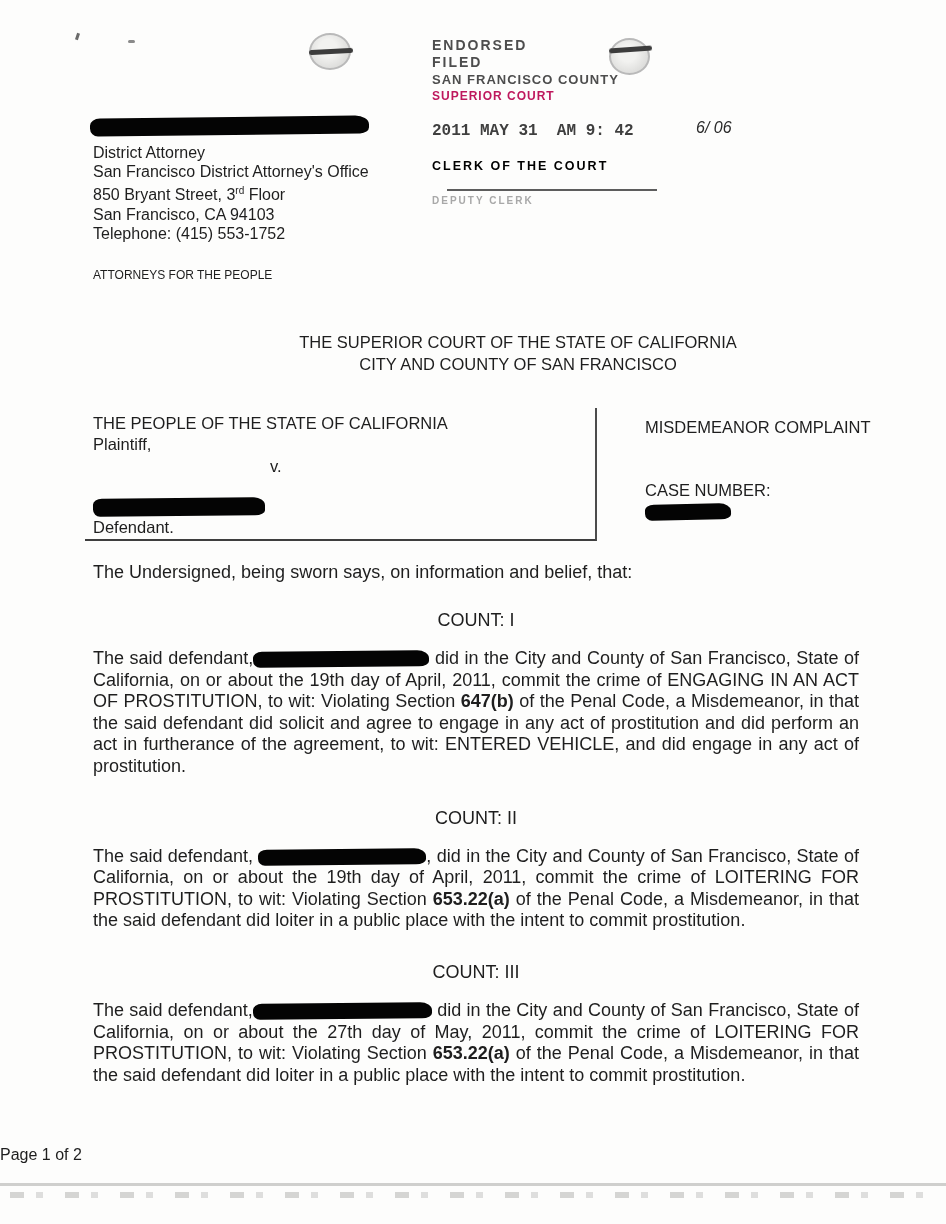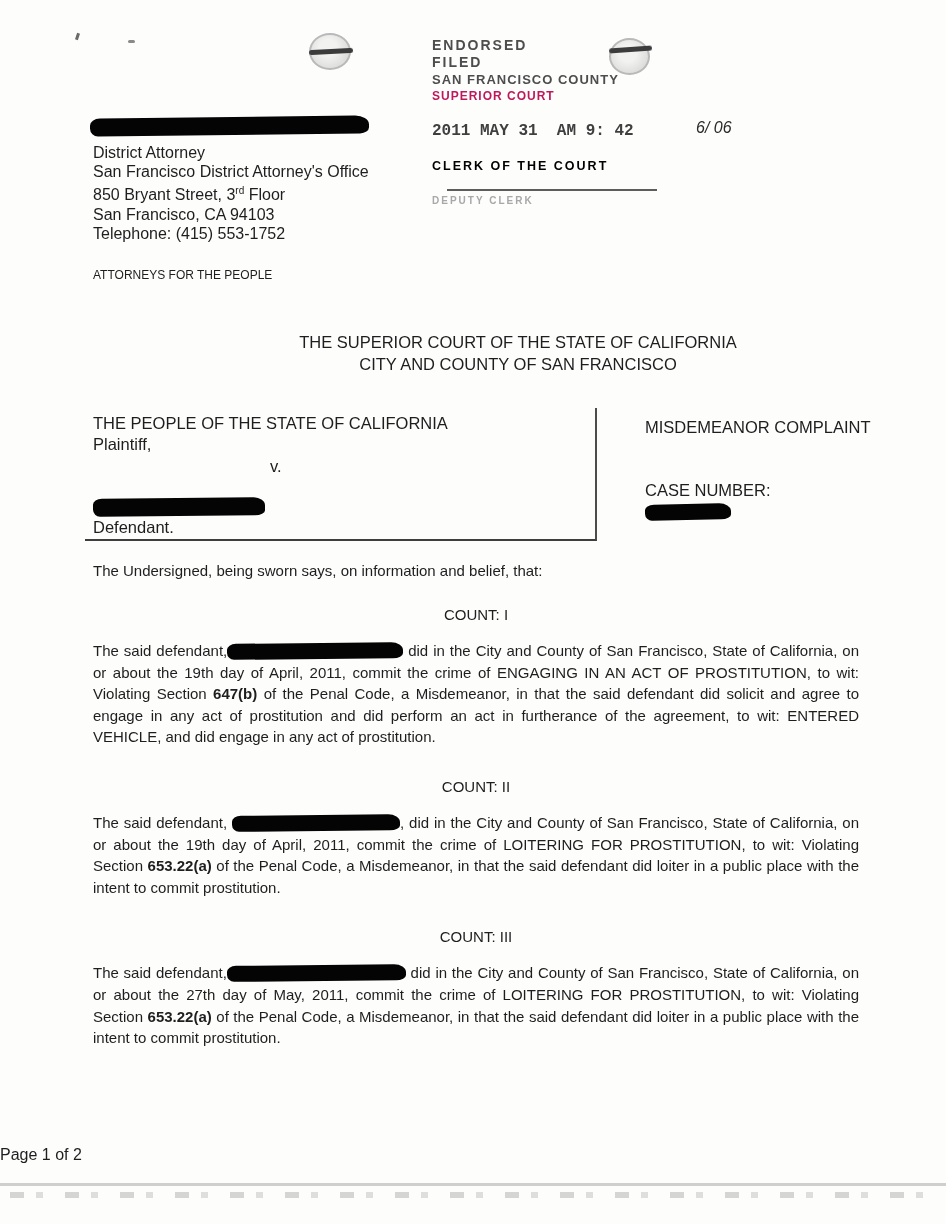--- a/index.html
+++ b/index.html
@@ -94,21 +94,21 @@
   .defendant-redaction {
     position: absolute; left: 8px; top: 90px; width: 172px; height: 18px;
     transform: rotate(-0.5deg);
   }
   .defendant-label { position: absolute; left: 8px; top: 109px; }
   .caption-right { position: absolute; left: 520px; top: 10px; width: 265px; margin-left: 40px; }
   .case-number-label { margin-top: 44px; }
   .case-redaction { width: 86px; height: 16px; margin-top: 4px; transform: rotate(-1.2deg); }
 
   
-  .body-content { position: absolute; left: 93px; top: 562px; width: 766px; font-size: 15px; }
+  .body-content { position: absolute; left: 93px; top: 562px; width: 766px; font-size: 18px; }
   .sworn-line { margin: 0 0 27px 0; }
   .count-heading { text-align: center; margin: 0 0 17px 0; }
   .count-heading.spaced { margin-top: 30px; }
   .count-paragraph { text-align: justify; line-height: 21.6px; margin: 0; }
   .count-paragraph b { font-weight: bold; }
 
   
   .page-footer { position: absolute; left: 0; top: 1146px; width: 946px; text-align: left; font-size: 16px; }
   .bottom-line { position: absolute; left: 0; top: 1183px; width: 946px; height: 3px; background: #cfcfcd; }
   .bottom-speckles {

